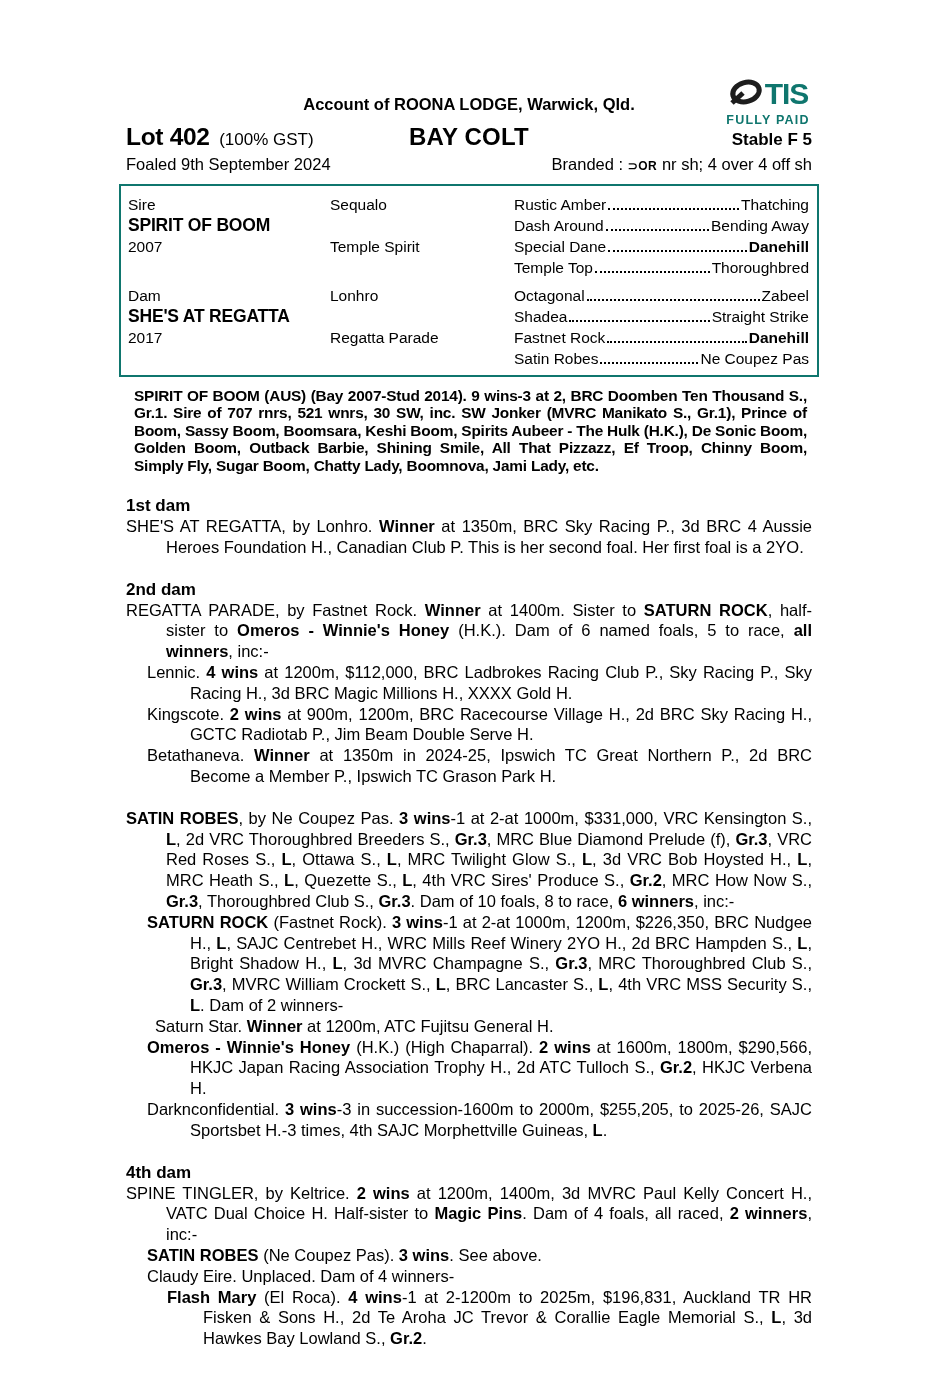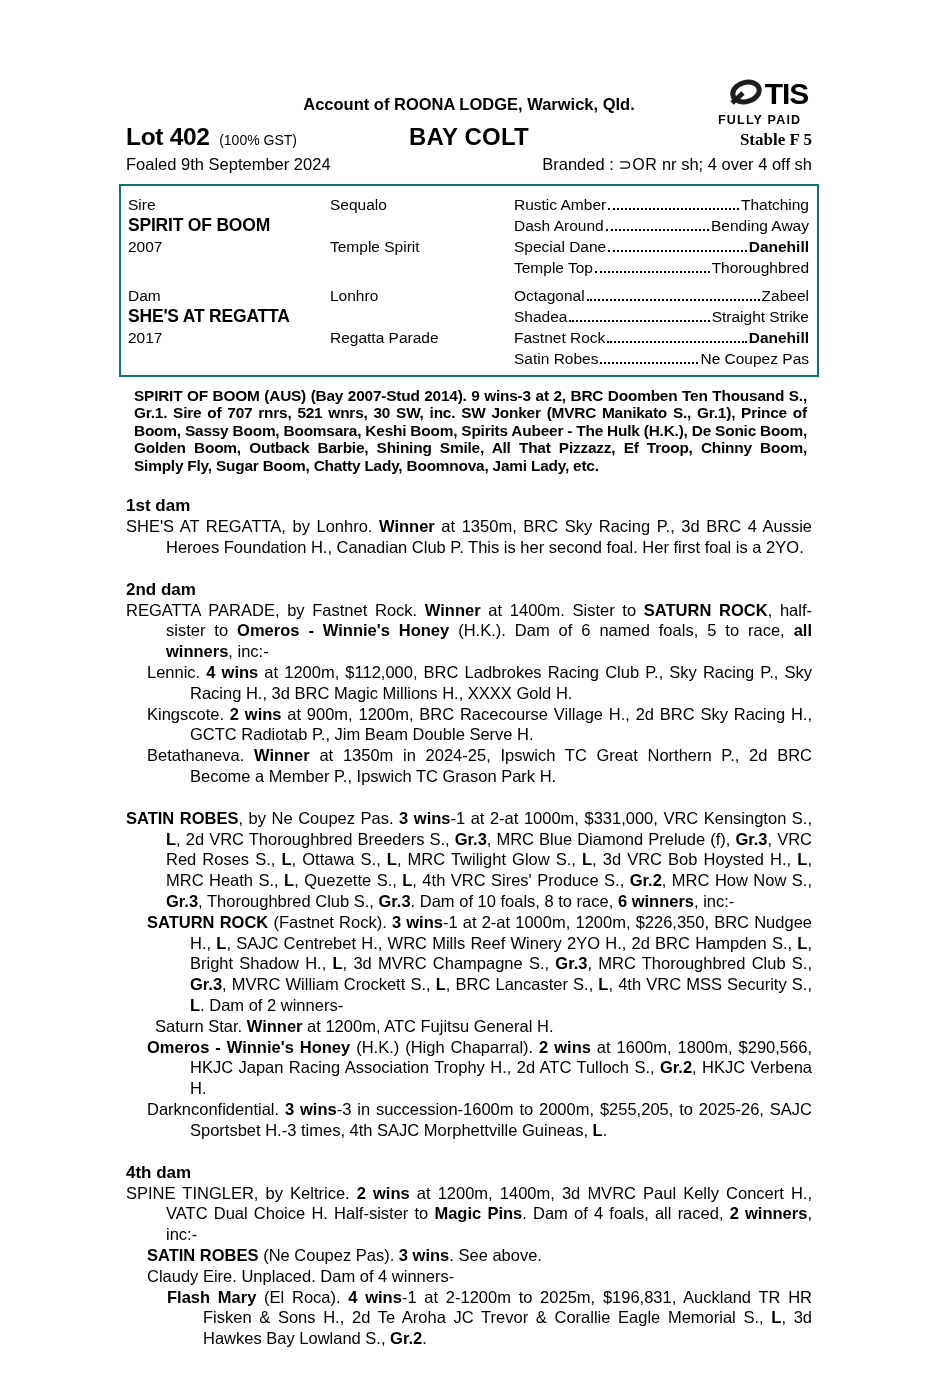--- a/index.html
+++ b/index.html
@@ -12,36 +12,36 @@
   }
   .page { padding: 80px 126px 0 126px; position: relative; }
 
   
   .header { position: relative; }
   .account-line {
     text-align: center; font-weight: bold; font-size: 16.5px; line-height: 20px;
     padding-top: 14px;
   }
   .logo {
-    position: absolute; top: -4px; right: -6px; width: 100px; 
-    color: #000000;
+    position: absolute; top: -4px; right: -6px; width: 100px; text-align: center;
+    color: #0f766e;
   }
   .logo-top { display: flex; align-items: center; justify-content: center; }
   .logo-tis { font-weight: bold; font-size: 30px; letter-spacing: -1px; line-height: 30px; }
   .logo-sub { font-weight: bold; font-size: 12.5px; letter-spacing: 1.2px; margin-top: 1px; }
 
   .lot-row { display: flex; align-items: baseline; margin-top: 9px; }
   .lot-left { flex: 1; white-space: nowrap; }
   .lot-title { font-weight: bold; font-size: 24.5px; letter-spacing: -0.3px; }
-  .lot-gst { font-size: 14px; margin-left: 5px; }
+  .lot-gst { font-size: 17px; margin-left: 5px; }
   .lot-sex { font-weight: bold; font-size: 24px; letter-spacing: 0.2px; }
-  .lot-right { flex: 1; text-align: right; font-weight: bold; font-size: 17px; white-space: nowrap; font-family: Liberation Serif, serif; }
+  .lot-right { flex: 1; text-align: right; font-weight: bold; font-size: 17px; white-space: nowrap; }
 
   .foal-row { display: flex; justify-content: space-between; align-items: baseline; margin-top: 4px; font-size: 16.5px; }
-  .brand-sym { font-size: 16px; letter-spacing: 0.5px; font-weight: normal; margin-top: 44px; }
+  .brand-sym { font-size: 12px; letter-spacing: 0.5px; font-weight: bold; margin-top: 44px; }
 
   
   .ped-box {
     border: 2px solid #0f766e; margin: 10px -7px 0 -7px; padding: 8px 8px 6px 7px;
     font-size: 15.5px;
   }
   .ped-half { display: flex; }
   .ped-gap { height: 7px; }
   .ped-col1 { width: 202px; }
   .ped-col2 { width: 184px; }

